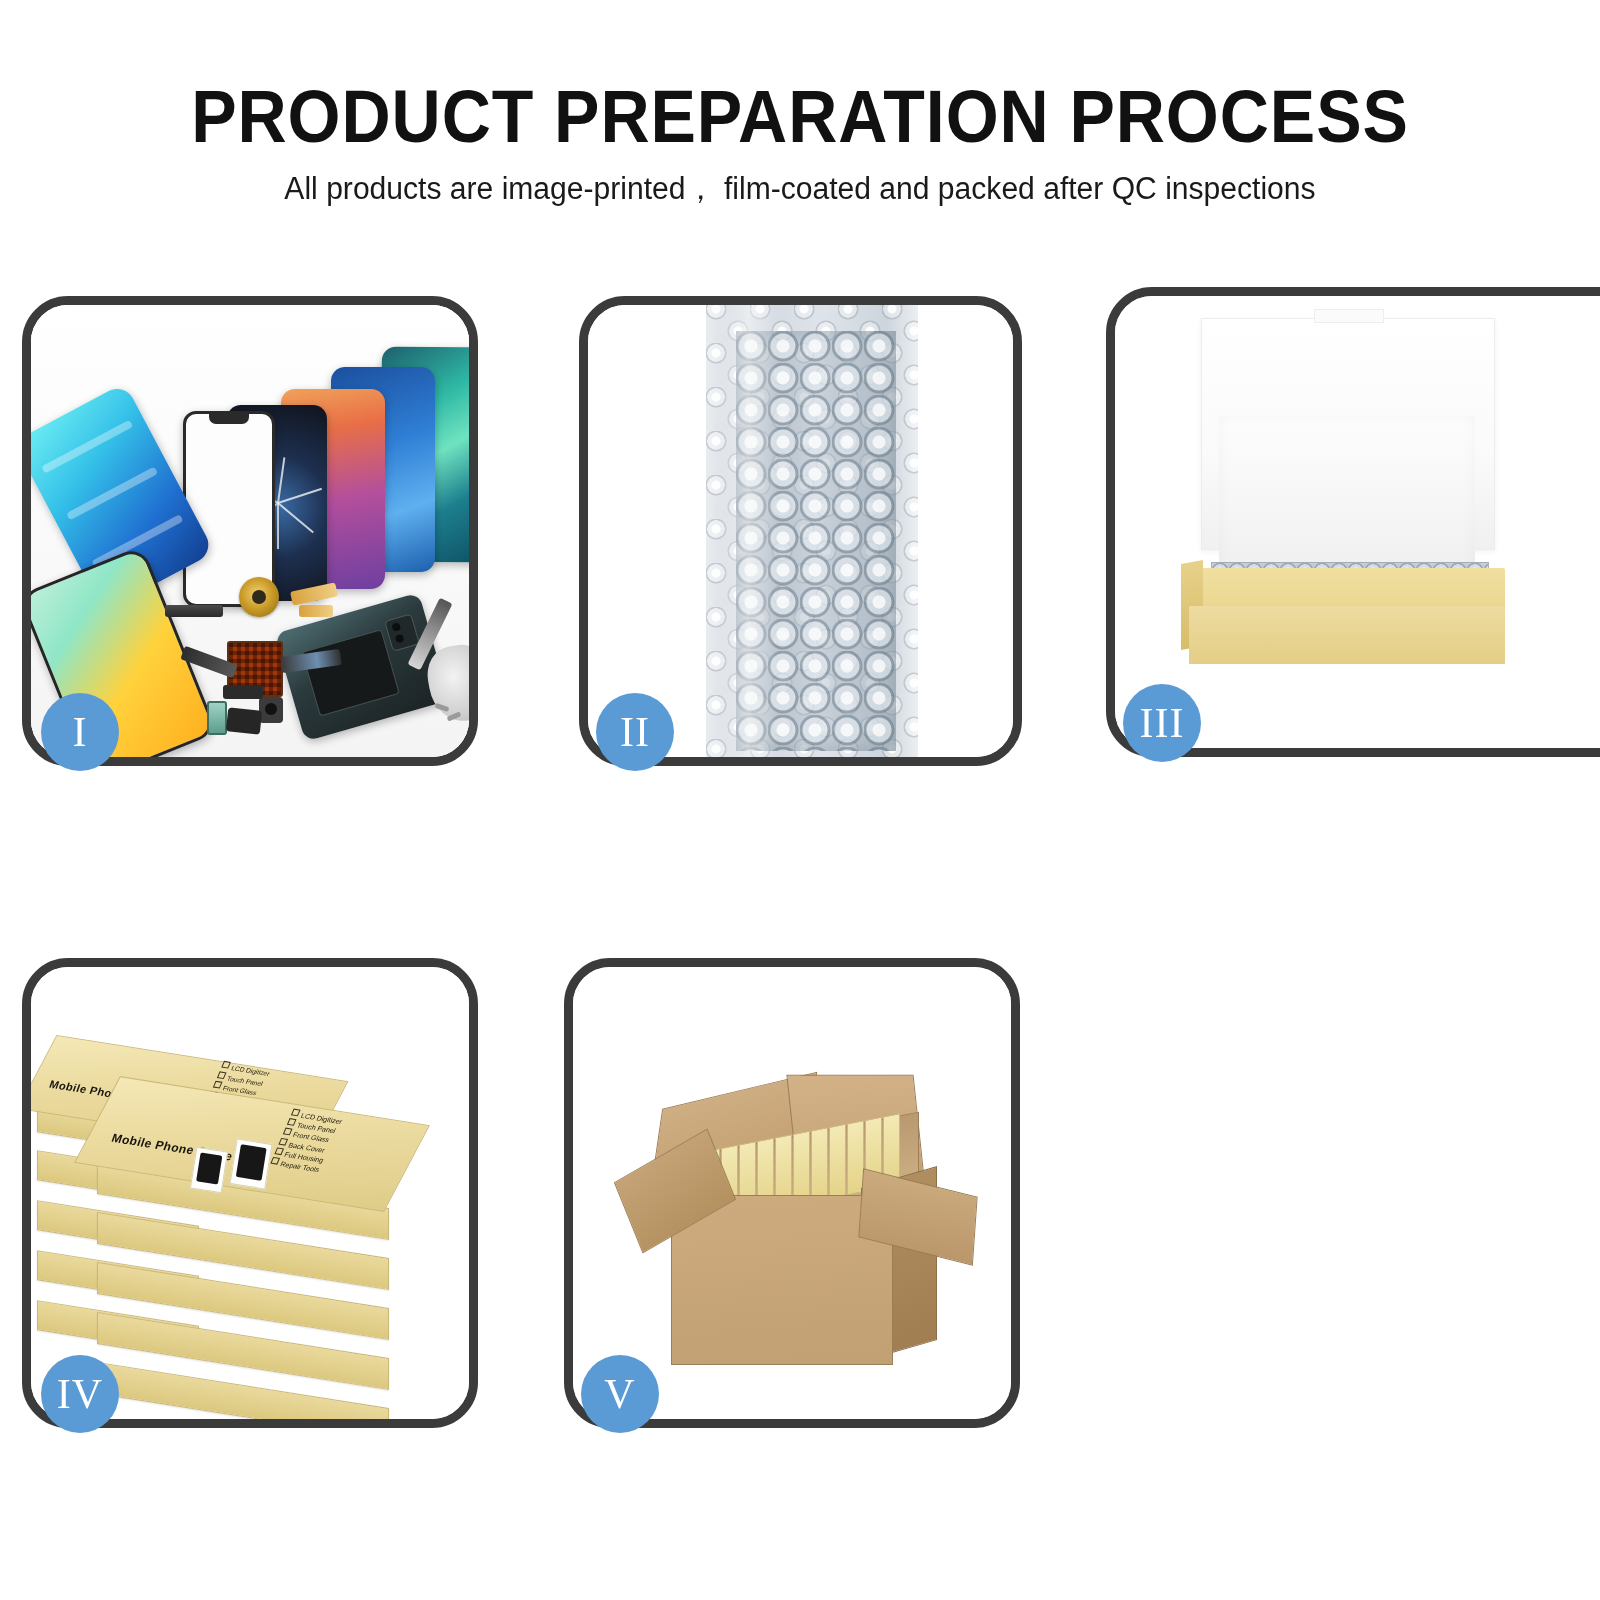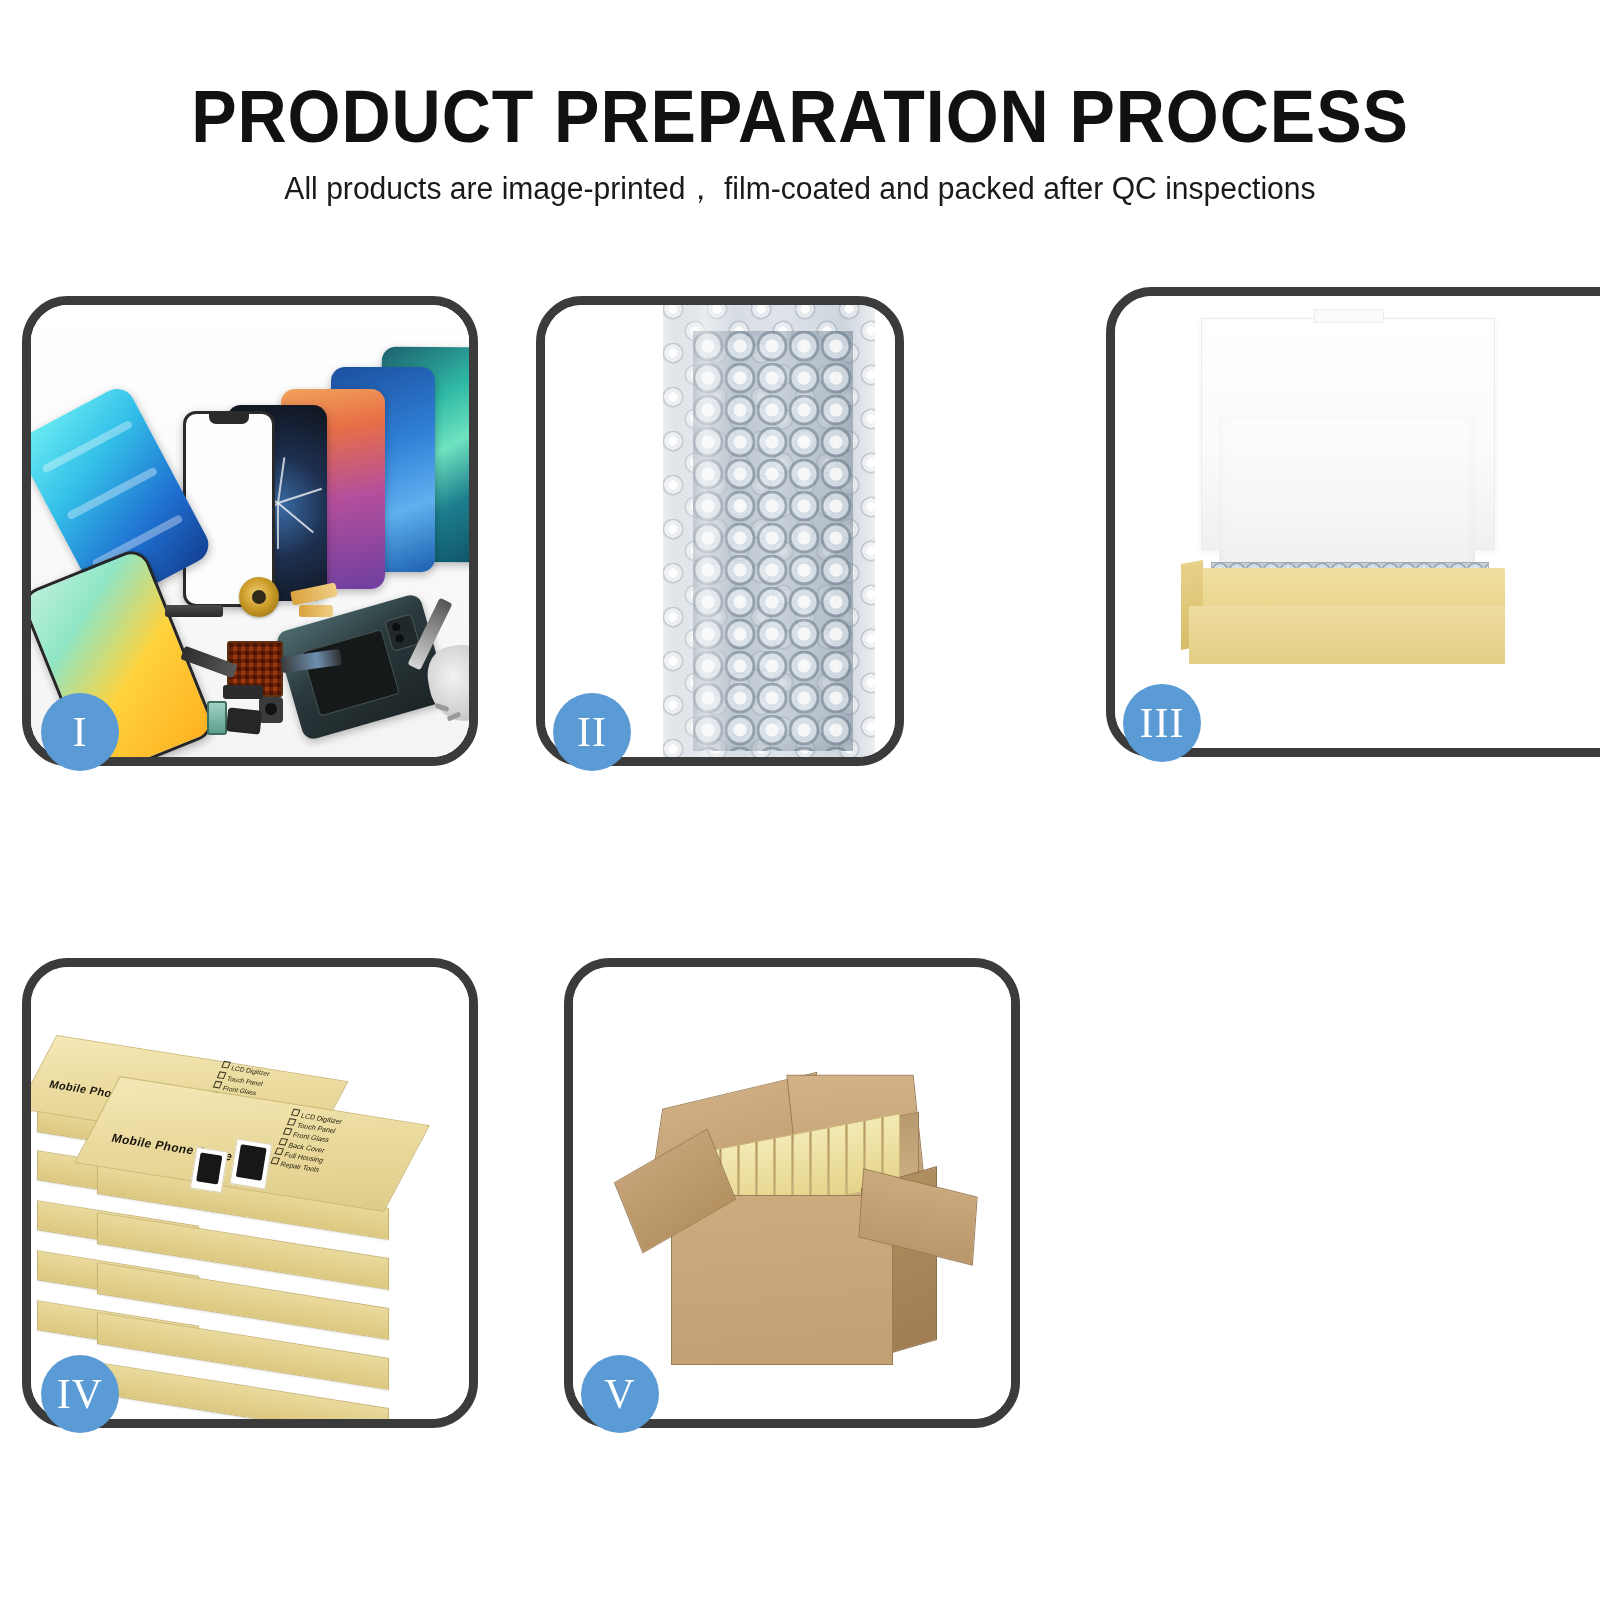--- a/index.html
+++ b/index.html
@@ -64,21 +64,21 @@
     overflow: visible;
   }
   .panel-inner {
     position: absolute;
     left: 0; top: 0; right: 0; bottom: 0;
     border-radius: 37px;
     overflow: hidden;
     background: #ffffff;
   }
   .p1 { left: 22px;   top: 296px;  width: 456px; height: 470px; }
-  .p2 { left: 536px;  top: 296px;  width: 368px; height: 470px; }
+  .p2 { left: 579px;  top: 296px;  width: 443px; height: 470px; }
   .p3 { left: 1106px; top: 287px;  width: 548px; height: 470px; }
   .p4 { left: 22px;   top: 958px;  width: 456px; height: 470px; }
   .p5 { left: 564px;  top: 958px;  width: 456px; height: 470px; }
   .p6 { left: 1106px; top: 958px;  width: 456px; height: 470px; }
 
   .badge {
     position: absolute;
     left: -12px;
     bottom: -14px;
     width: 78px; height: 78px;

